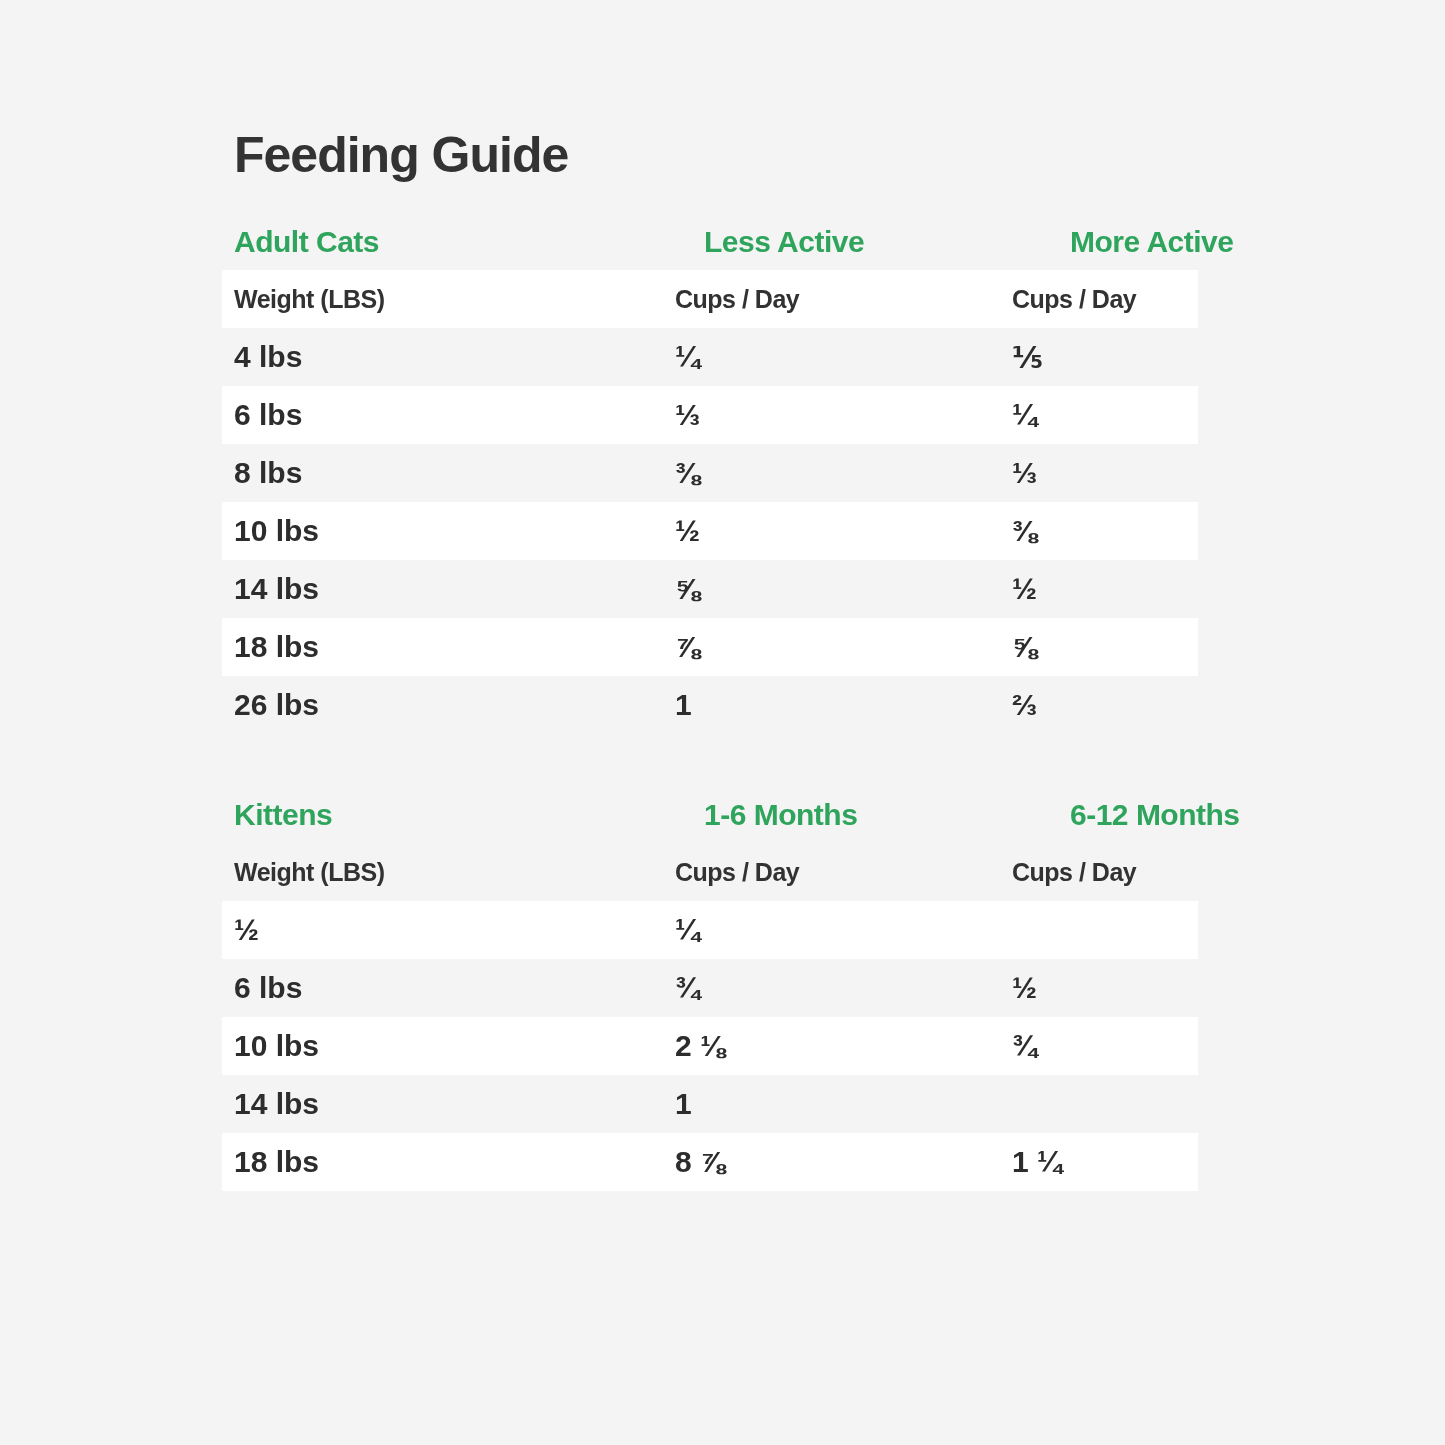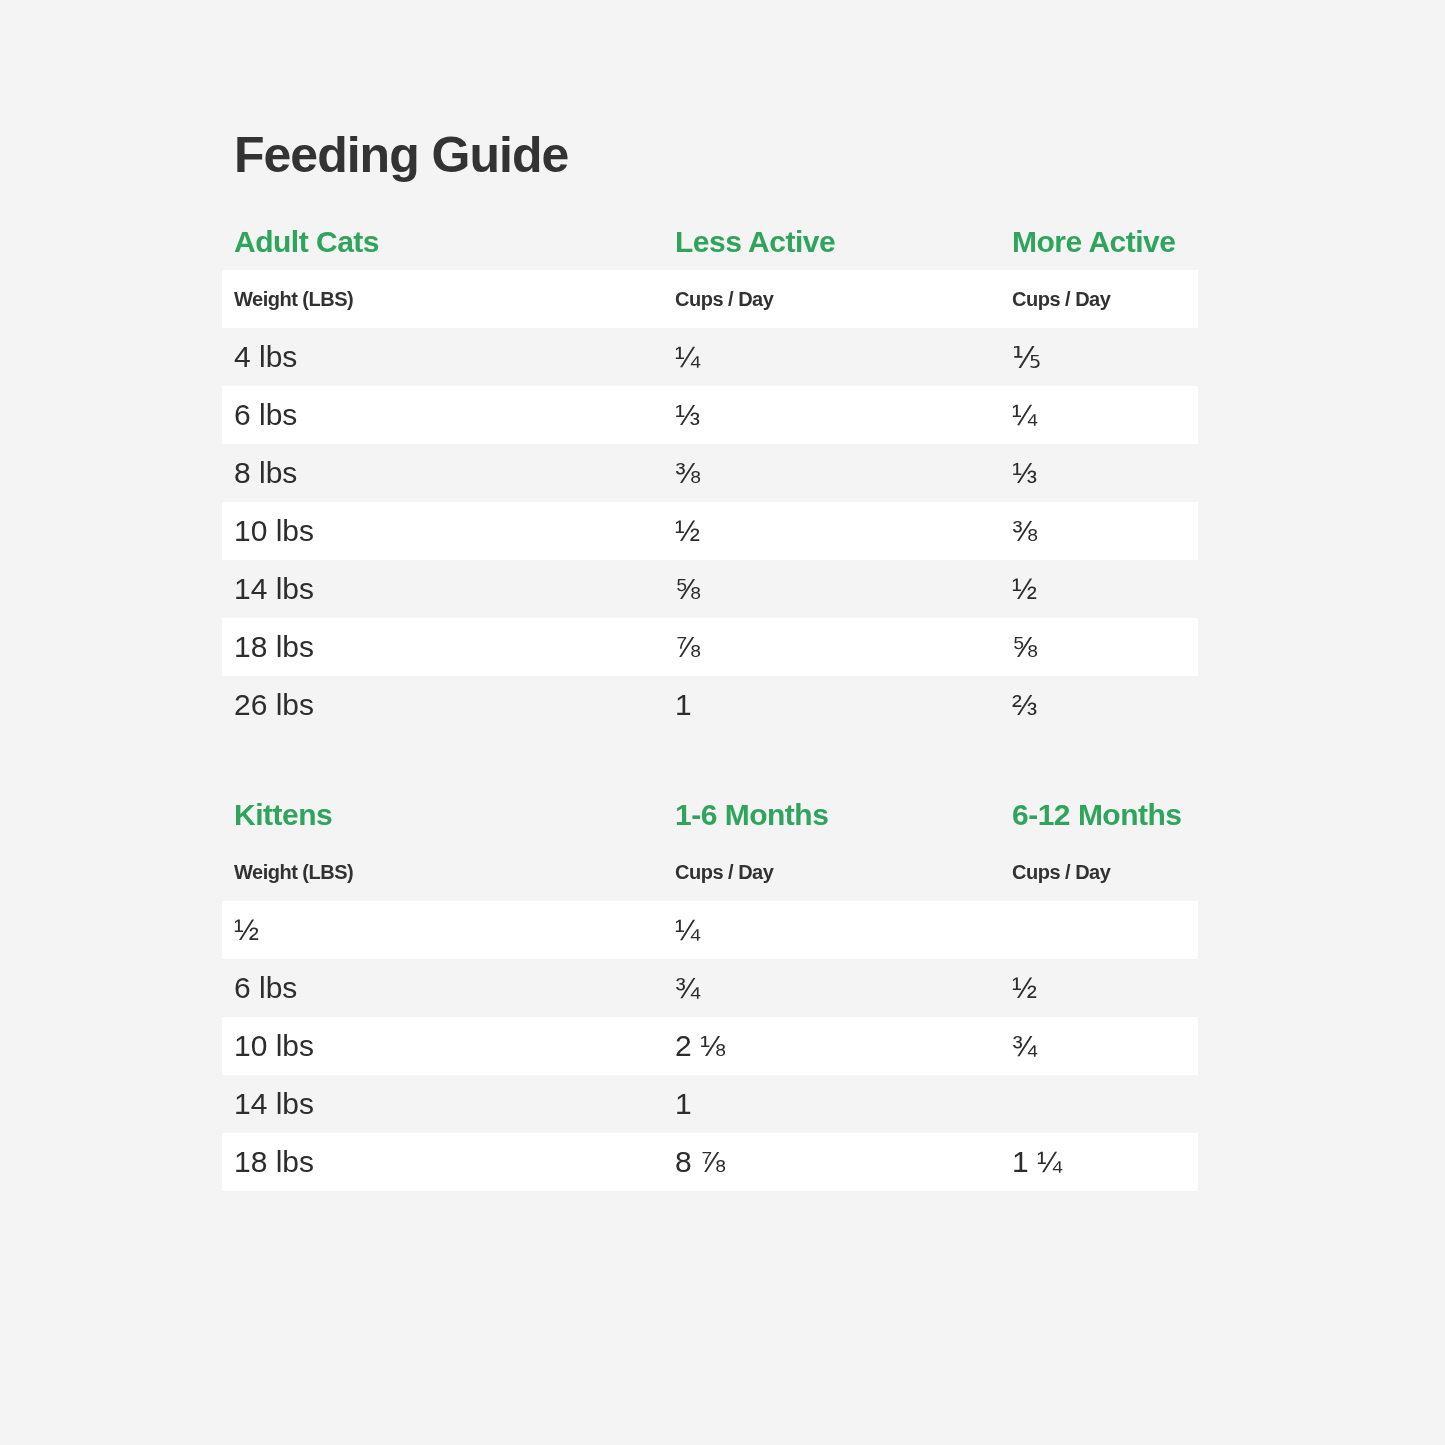--- a/index.html
+++ b/index.html
@@ -40,36 +40,37 @@
     box-sizing: border-box;
   }
   .row.white { background: #ffffff; }
   .section-row {
     display: grid;
     grid-template-columns: 441px 337px 1fr;
     align-items: center;
     height: 57px;
     padding-left: 12px;
     box-sizing: border-box;
+    gap: 29px;
   }
   .section-row .cell {
     color: #2fa45c;
     font-weight: bold;
     font-size: 30px;
     letter-spacing: -0.5px;
   }
   .header-row .cell {
     font-weight: bold;
-    font-size: 20px;
+    font-size: 25px;
     letter-spacing: -0.5px;
     color: #323232;
   }
   .cell {
     font-size: 30px;
-    font-weight: 400;
+    font-weight: 700;
     color: #2d2d2d;
     white-space: nowrap;
   }
 </style>
 </head>
 <body>
 
 <div class="page-title">Feeding Guide</div>
 
 <div class="feed-table adult">

